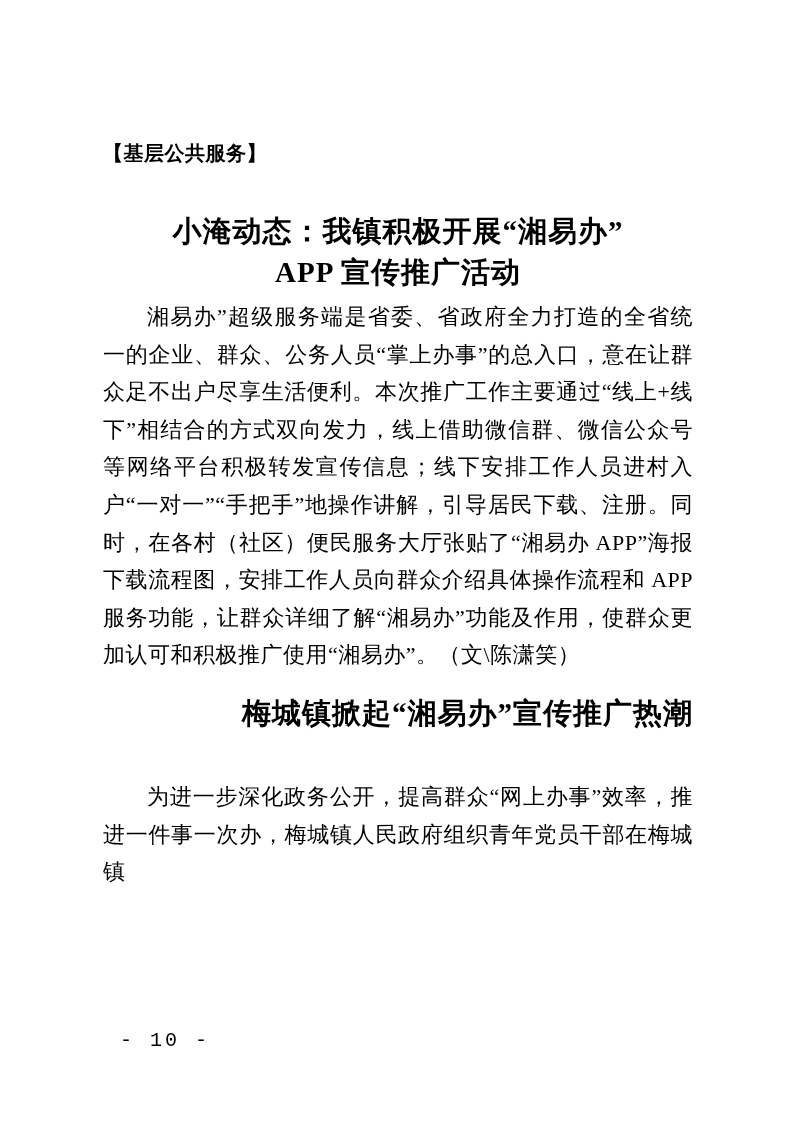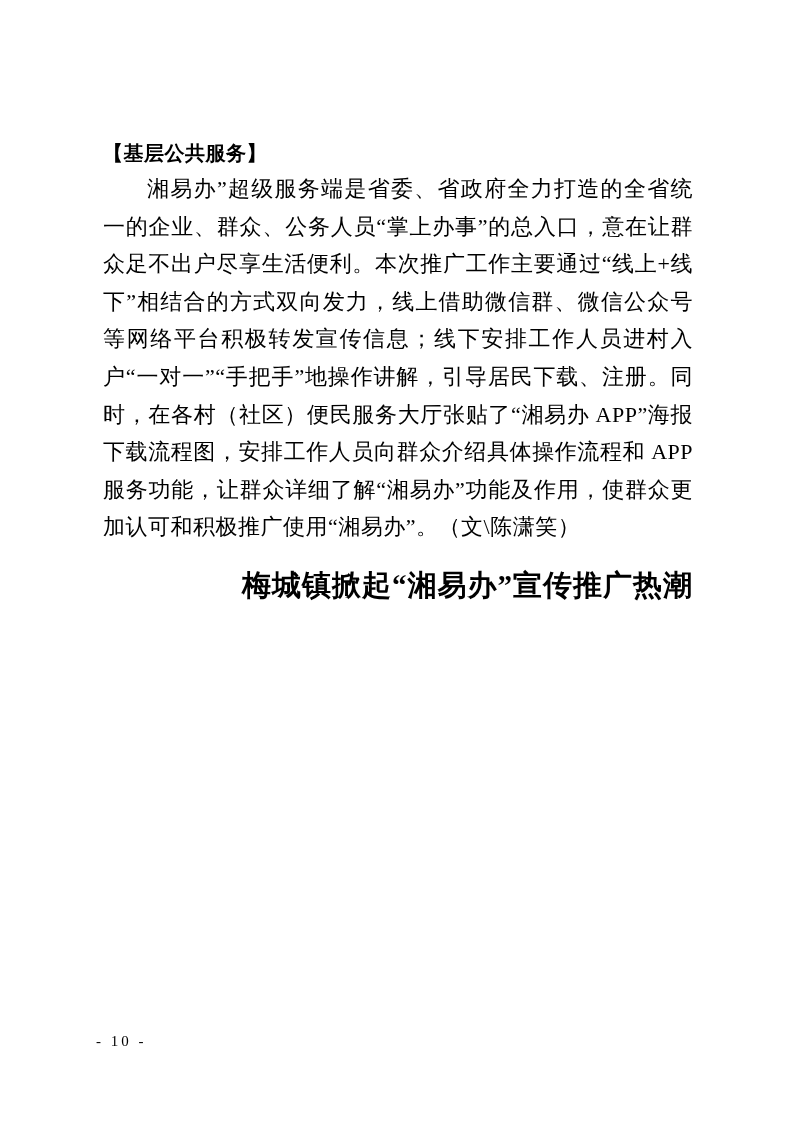--- a/index.html
+++ b/index.html
@@ -43,37 +43,41 @@
     text-align: justify;
     text-indent: 2em;
     margin: 0;
     letter-spacing: 0.5px;
   }
   .para-1 { margin-top: 37px; }
   .para-2 { margin-top: 5px; }
   .para-3 { margin-top: 44px; }
   .page-number {
     position: absolute;
-    left: 96px;
+    left: 120px;
     top: 1030px;
-    font-size: 15px;
+    font-size: 20px;
     line-height: 22px;
     letter-spacing: 3px;
     white-space: pre;
+    font-family: Liberation Mono, monospace;
   }
 </style>
 </head>
 <body>
 
 <div class="page">
 
   <div class="section-tag">【基层公共服务】</div>
 
+  <h1 class="article-title title-1">小淹动态：我镇积极开展“湘易办”
+APP 宣传推广活动</h1>
 
 
   <p class="body-para para-2">湘易办”超级服务端是省委、省政府全力打造的全省统一的企业、群众、公务人员“掌上办事”的总入口，意在让群众足不出户尽享生活便利。本次推广工作主要通过“线上+线下”相结合的方式双向发力，线上借助微信群、微信公众号等网络平台积极转发宣传信息；线下安排工作人员进村入户“一对一”“手把手”地操作讲解，引导居民下载、注册。同时，在各村（社区）便民服务大厅张贴了“湘易办 APP”海报下载流程图，安排工作人员向群众介绍具体操作流程和 APP 服务功能，让群众详细了解“湘易办”功能及作用，使群众更加认可和积极推广使用“湘易办”。（文\陈潇笑）</p>
 
   <h2 class="article-title title-2">梅城镇掀起“湘易办”宣传推广热潮</h2>
 
+  <p class="body-para para-3">为进一步深化政务公开，提高群众“网上办事”效率，推进一件事一次办，梅城镇人民政府组织青年党员干部在梅城镇</p>
 
   <div class="page-number">- 10 -</div>
 
 </div>
 
 </body></html>

